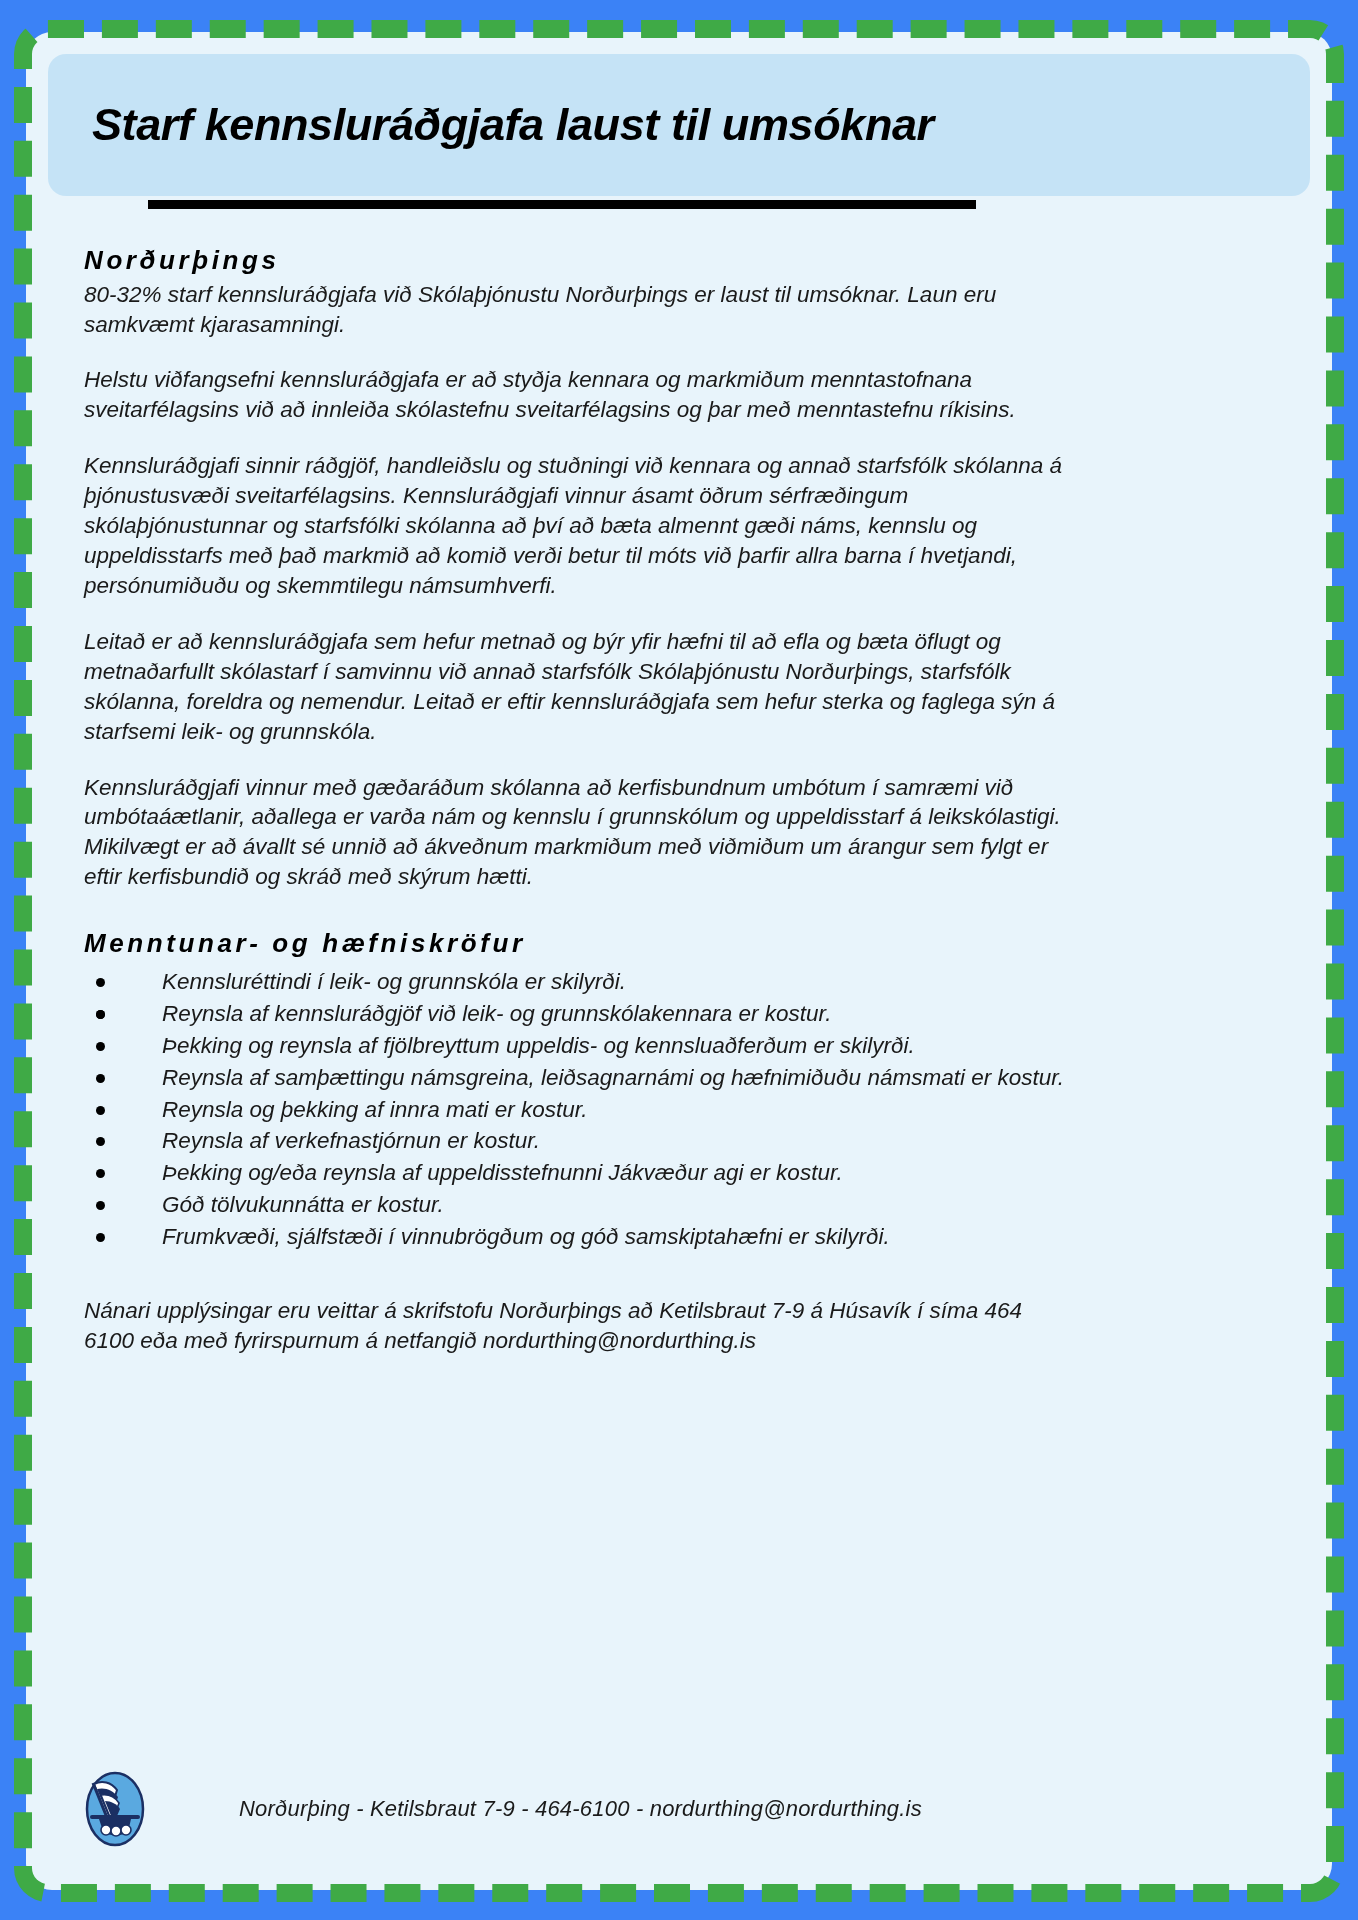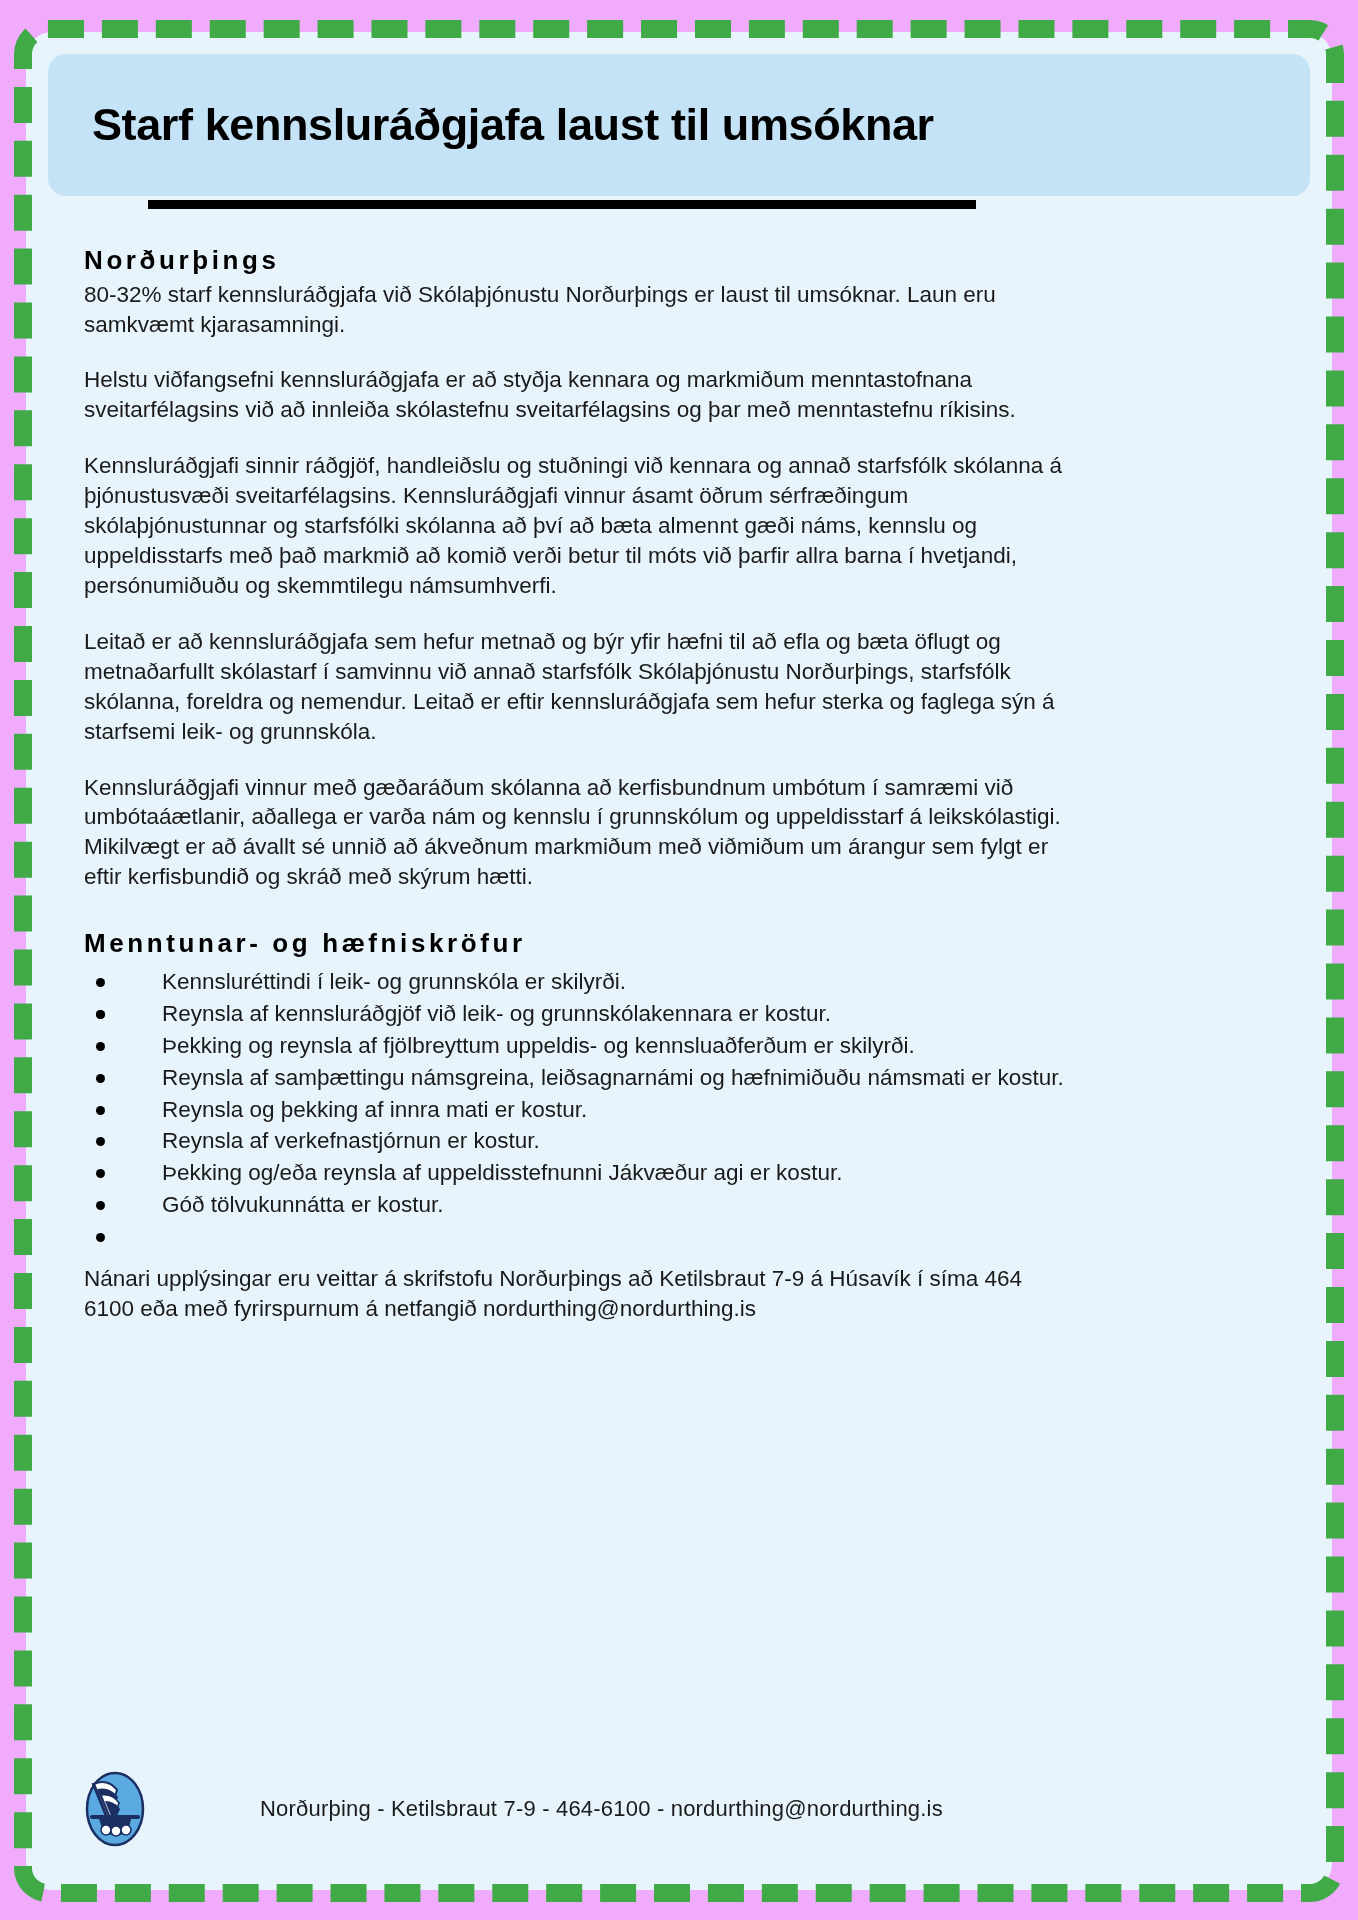--- a/index.html
+++ b/index.html
@@ -5,24 +5,25 @@
 <style>
   html, body {
     margin: 0;
     padding: 0;
     background: #ffffff;
   }
   .page {
     position: relative;
     width: 1358px;
     height: 1920px;
-    background: #f0abfc;
+    background: #3b82f6;
     box-sizing: border-box;
     overflow: hidden;
     font-family: "Liberation Sans", sans-serif;
+    font-style: italic;
   }
   
   .frame {
     position: absolute;
     left: 14px;
     top: 20px;
     right: 14px;
     bottom: 18px;
     border: 18px dashed #3faa46;
     border-radius: 34px;
@@ -135,21 +136,21 @@
     max-width: 985px;
   }
   
   .footer {
     position: absolute;
     left: 58px;
     right: 44px;
     bottom: 42px;
     display: flex;
     align-items: center;
-    gap: 52px;
+    gap: 31px;
   }
   .logo {
     width: 62px;
     height: 78px;
     flex: 0 0 auto;
   }
   .footer-text {
     font-size: 22px;
     color: #1a1a1a;
     letter-spacing: 0.2px;
@@ -186,21 +187,21 @@
       <ul class="reqs">
         <li><span class="dot"></span><span>Kennsluréttindi í leik- og grunnskóla er skilyrði.</span></li>
         <li><span class="dot"></span></li>
         <li><span class="dot"></span><span>Reynsla af kennsluráðgjöf við leik- og grunnskólakennara er kostur.</span></li>
         <li><span class="dot"></span><span>Þekking og reynsla af fjölbreyttum uppeldis- og kennsluaðferðum er skilyrði.</span></li>
         <li><span class="dot"></span><span>Reynsla af samþættingu námsgreina, leiðsagnarnámi og hæfnimiðuðu námsmati er kostur.</span></li>
         <li><span class="dot"></span><span>Reynsla og þekking af innra mati er kostur.</span></li>
         <li><span class="dot"></span><span>Reynsla af verkefnastjórnun er kostur.</span></li>
         <li><span class="dot"></span><span>Þekking og/eða reynsla af uppeldisstefnunni Jákvæður agi er kostur.</span></li>
         <li><span class="dot"></span><span>Góð tölvukunnátta er kostur.</span></li>
-        <li><span class="dot"></span></li>
+        <li><span class="dot"></span><span>Frumkvæði, sjálfstæði í vinnubrögðum og góð samskiptahæfni er skilyrði.</span></li>
       </ul>
 
 
       <div class="contact-block">Nánari upplýsingar eru veittar á skrifstofu Norðurþings að Ketilsbraut 7-9 á Húsavík í síma 464 6100 eða með fyrirspurnum á netfangið nordurthing@nordurthing.is</div>
 
     </div>
 
     <div class="footer">
       <span class="logo">
         <svg viewBox="0 0 62 78" width="62" height="78" xmlns="http://www.w3.org/2000/svg">

